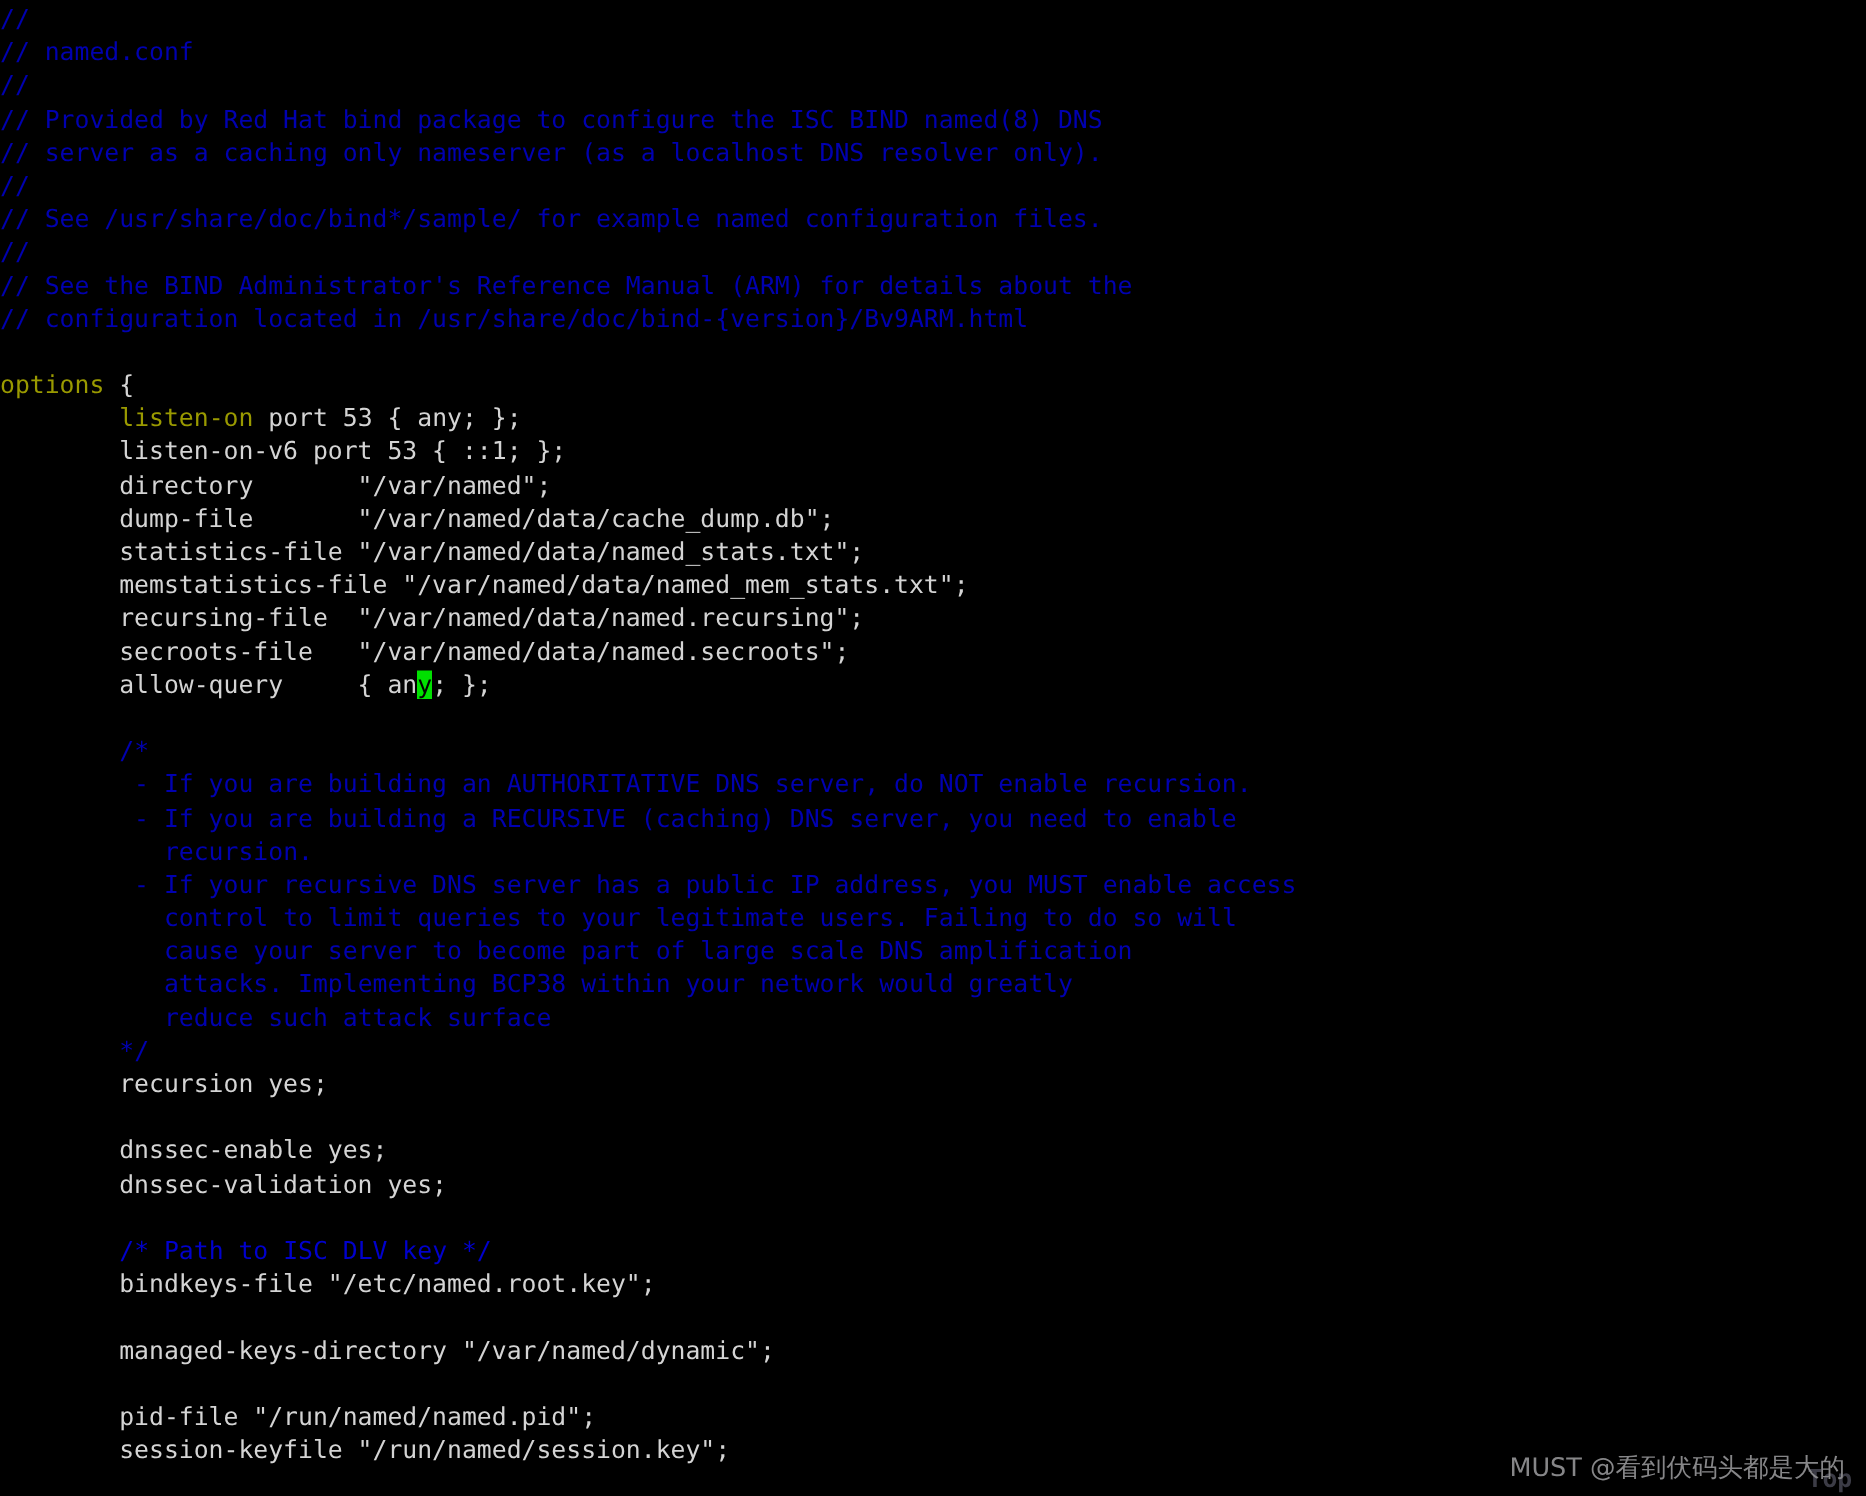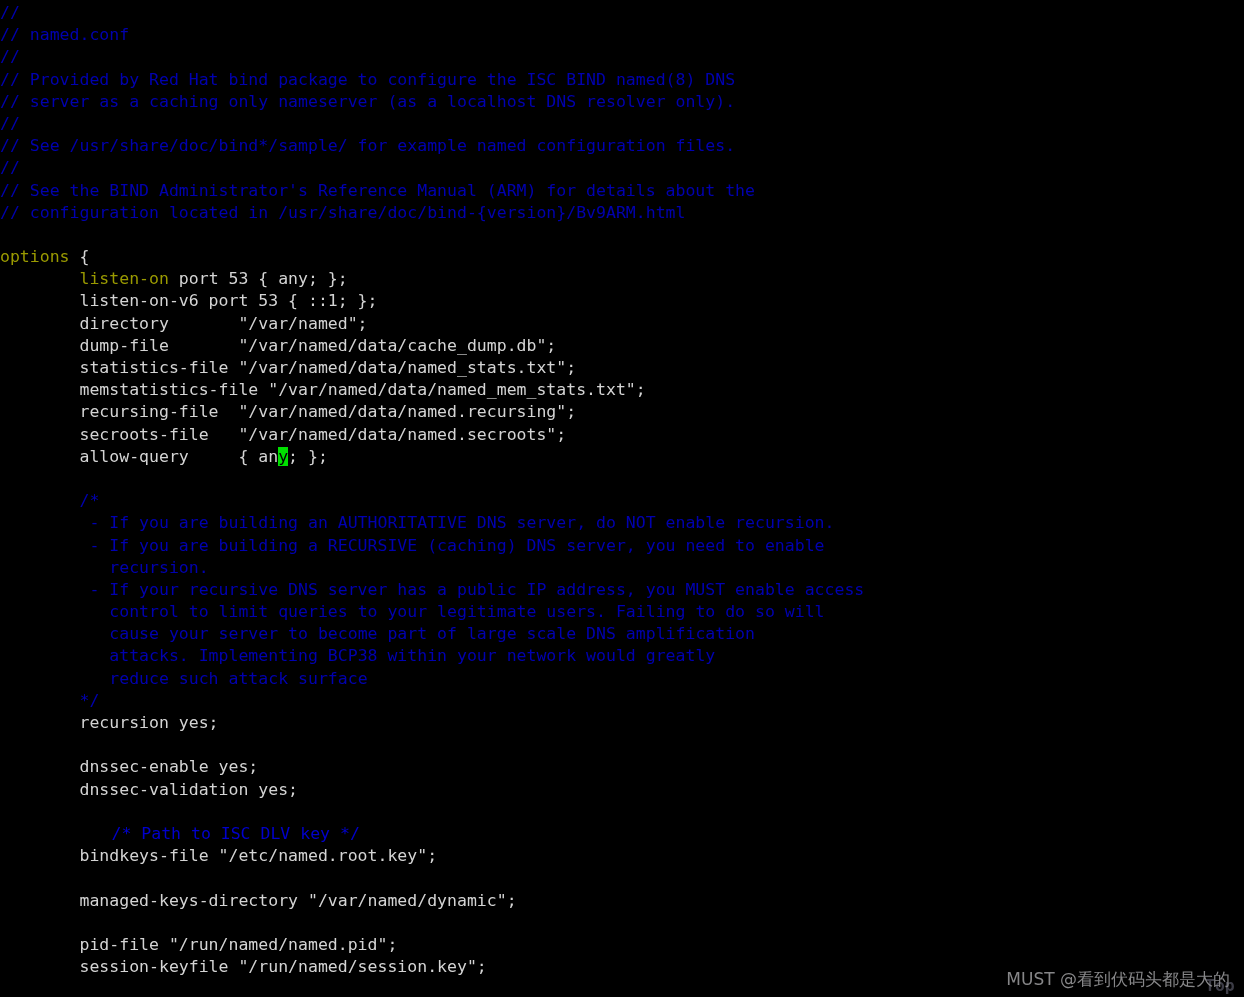--- a/index.html
+++ b/index.html
@@ -37,21 +37,21 @@
   }
 
   .line {
     height: 22.2px;
     white-space: pre;
     display: block;
   }
 
   
   .tok-comment   { color: #0000b0; }
-  .tok-comment-b { color: #0000cd; margin-left: 32px; }
+  .tok-comment-b { color: #0000cd; }
   .tok-keyword   { color: #9a9a00; }
   .tok-plain     { color: #d4d4d4; }
 
   .cursor {
     background: #00e000;
     color: #000000;
   }
 
   
   #statusline {

